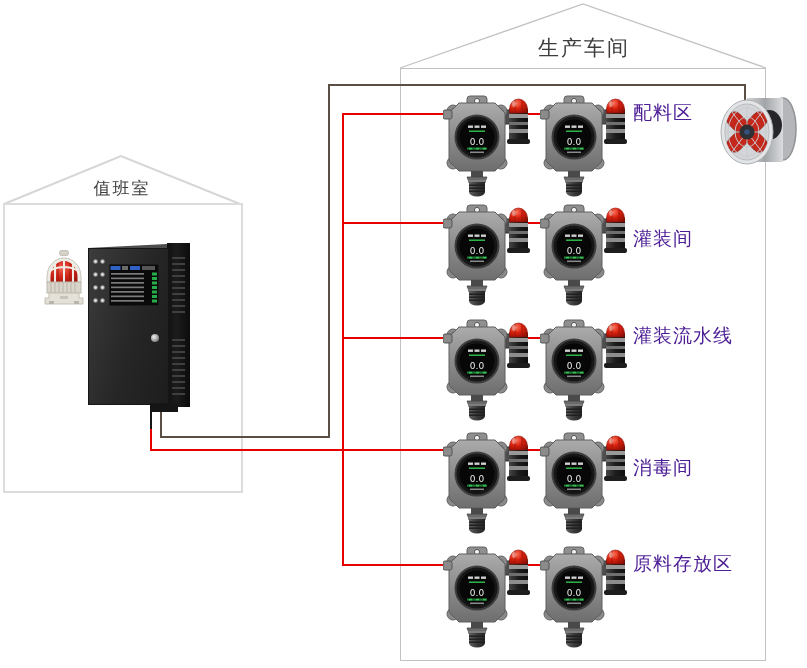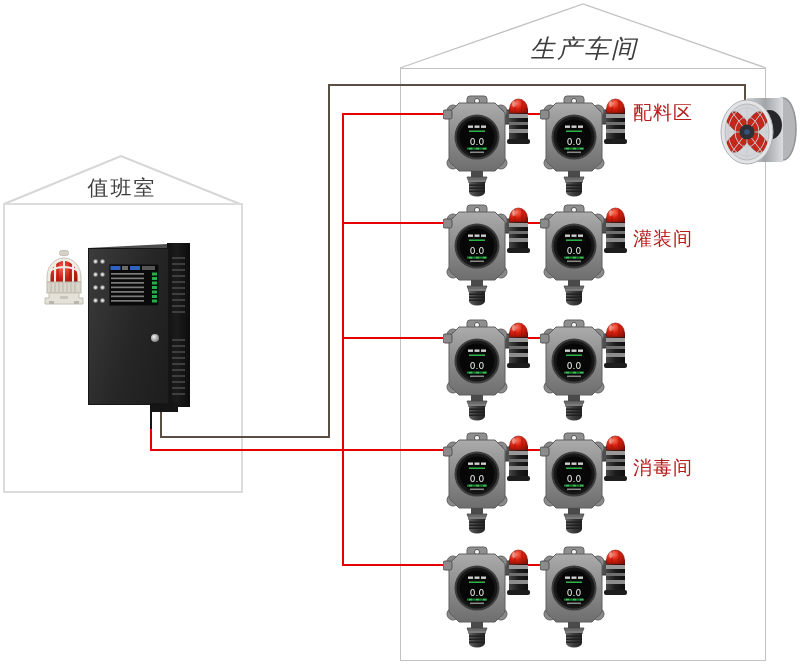--- a/index.html
+++ b/index.html
@@ -4,24 +4,24 @@
 <style>
   html,body{margin:0;padding:0;background:#fff;}
   #canvas{position:relative;width:807px;height:668px;background:#fff;overflow:hidden;
           font-family:"DejaVu Serif","Liberation Serif",serif;}
   .room-box{position:absolute;background:#fff;}
   .duty-box{left:3px;top:203px;width:236px;height:286px;border:2px solid #dcdcdc;z-index:1;}
   .shop-box{left:400px;top:68px;width:364px;height:591px;border:1px solid #c2c2c2;z-index:1;}
   .roof-svg{position:absolute;z-index:1;}
   .room-label{position:absolute;z-index:4;color:#3d3d3d;letter-spacing:2px;white-space:nowrap;
               transform:translate(-50%,-50%);}
-  .shop-label{left:584px;top:48px;font-size:25px;font-style:italic;}
-  .duty-label{left:122px;top:188px;font-size:21px;}
+  .shop-label{left:584px;top:48px;font-size:21px;}
+  .duty-label{left:122px;top:188px;font-size:17px;}
   .zone-label{position:absolute;left:633px;transform:translateY(-54%);z-index:4;
-              color:#b91c1c;font-size:19px;letter-spacing:1px;white-space:nowrap;font-family:Liberation Serif, serif;}
+              color:#4c1d95;font-size:19px;letter-spacing:1px;white-space:nowrap;font-family:Liberation Serif, serif;}
   .wire{position:absolute;z-index:2;}
   .wire-red{background:#e60000;}
   .wire-power{background:#594f45;}
   .wire-black{background:#161616;}
   .det-pair{position:absolute;z-index:3;}
   .fan-svg{position:absolute;left:719px;top:93px;z-index:3;}
   .beacon-svg{position:absolute;left:42px;top:250px;z-index:3;}
   
   .cabinet{position:absolute;left:88px;top:243px;width:102px;height:169px;z-index:3;}
   .cab-top{position:absolute;left:0;top:3px;width:79px;height:6px;background:#4d4d4d;
@@ -177,21 +177,23 @@
     <use href="#det-unit" x="0" y="0" width="95" height="102"></use>
     <use href="#det-unit" x="97" y="0" width="95" height="102"></use>
   </svg>
   <svg class="det-pair" style="left:443px;top:546px" width="192" height="102">
     <use href="#det-unit" x="0" y="0" width="95" height="102"></use>
     <use href="#det-unit" x="97" y="0" width="95" height="102"></use>
   </svg>
 
   <div class="zone-label" style="top:114px">配料区</div>
   <div class="zone-label" style="top:240px">灌装间</div>
+  <div class="zone-label" style="top:337px">灌装流水线</div>
   <div class="zone-label" style="top:469px">消毒间</div>
+  <div class="zone-label" style="top:565px">原料存放区</div>
 
   <svg class="fan-svg" width="82" height="78" viewBox="0 0 82 78">
     <ellipse cx="64" cy="36" rx="13" ry="31" fill="#b4b6b9" stroke="#919396" stroke-width="1.5"></ellipse>
     <rect x="28" y="5" width="36" height="64" fill="url(#drumG)"></rect>
     <ellipse cx="50" cy="32" rx="13" ry="15" fill="#26262a"></ellipse>
     <ellipse cx="28" cy="39" rx="26" ry="32" fill="#e2e4e6" stroke="#aeb1b4"></ellipse>
     <ellipse cx="28" cy="39" rx="22" ry="28" fill="#d3d5d8" stroke="#b7babc"></ellipse>
     <clipPath id="fanClip">
         <ellipse cx="28" cy="39" rx="22" ry="28"></ellipse>
       </clipPath>

